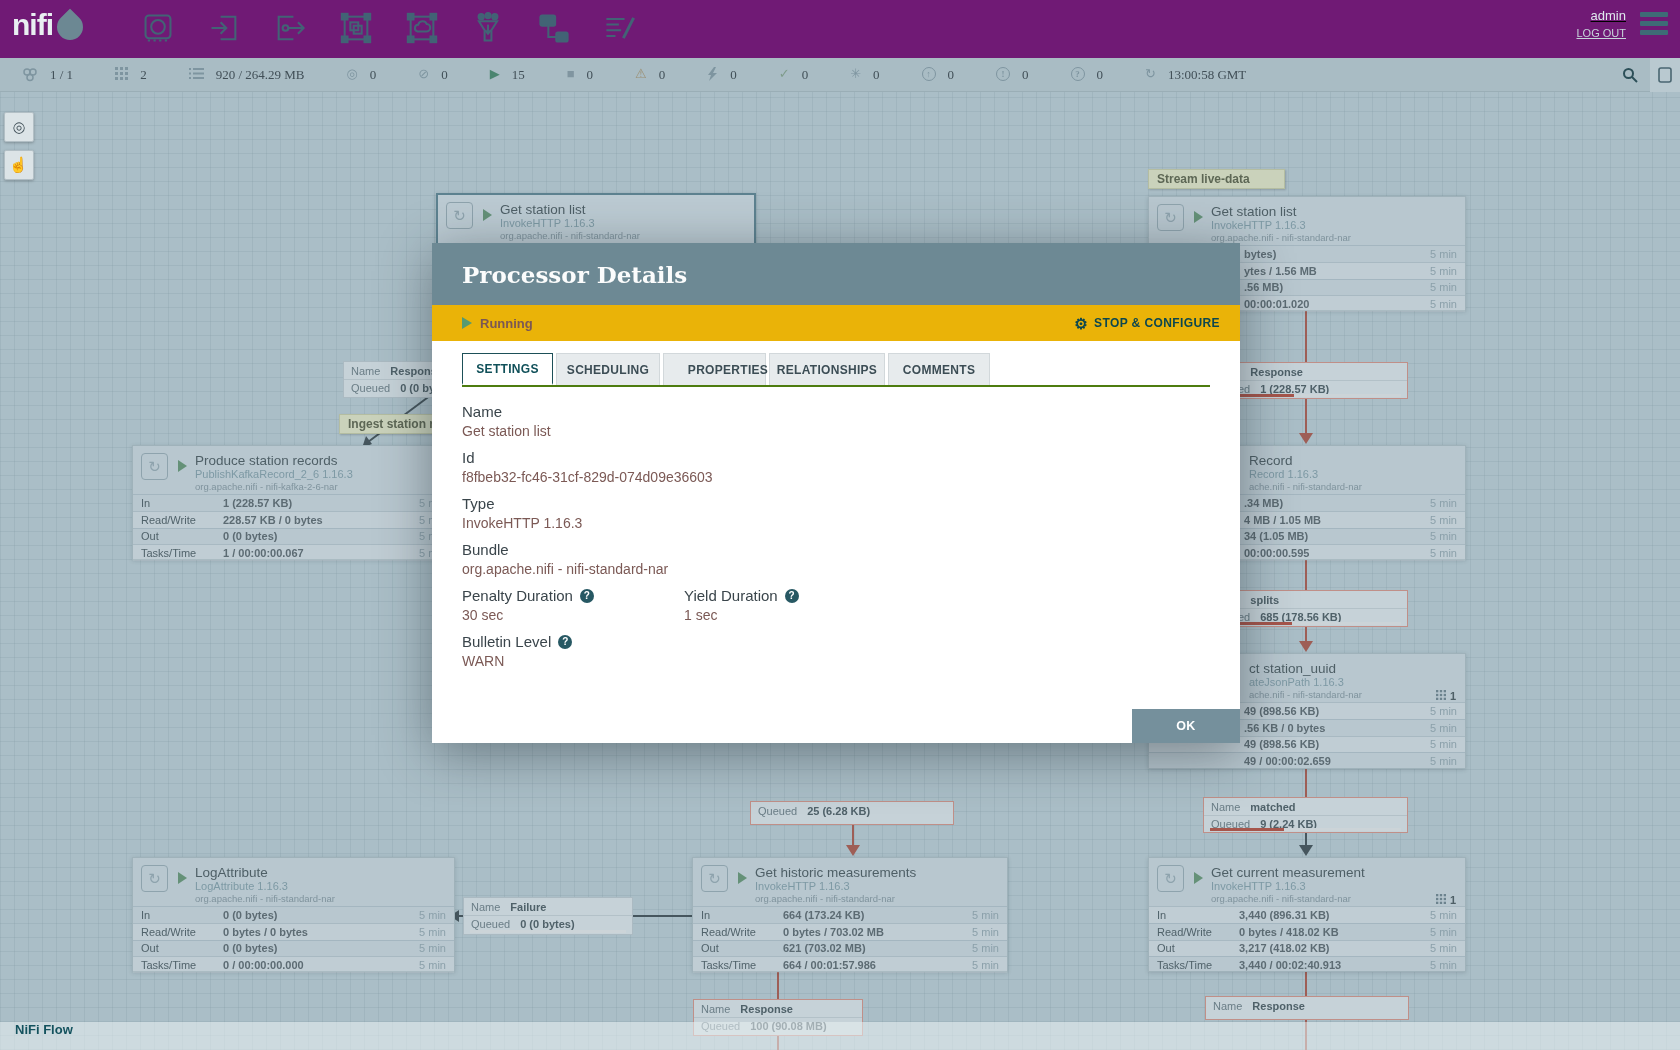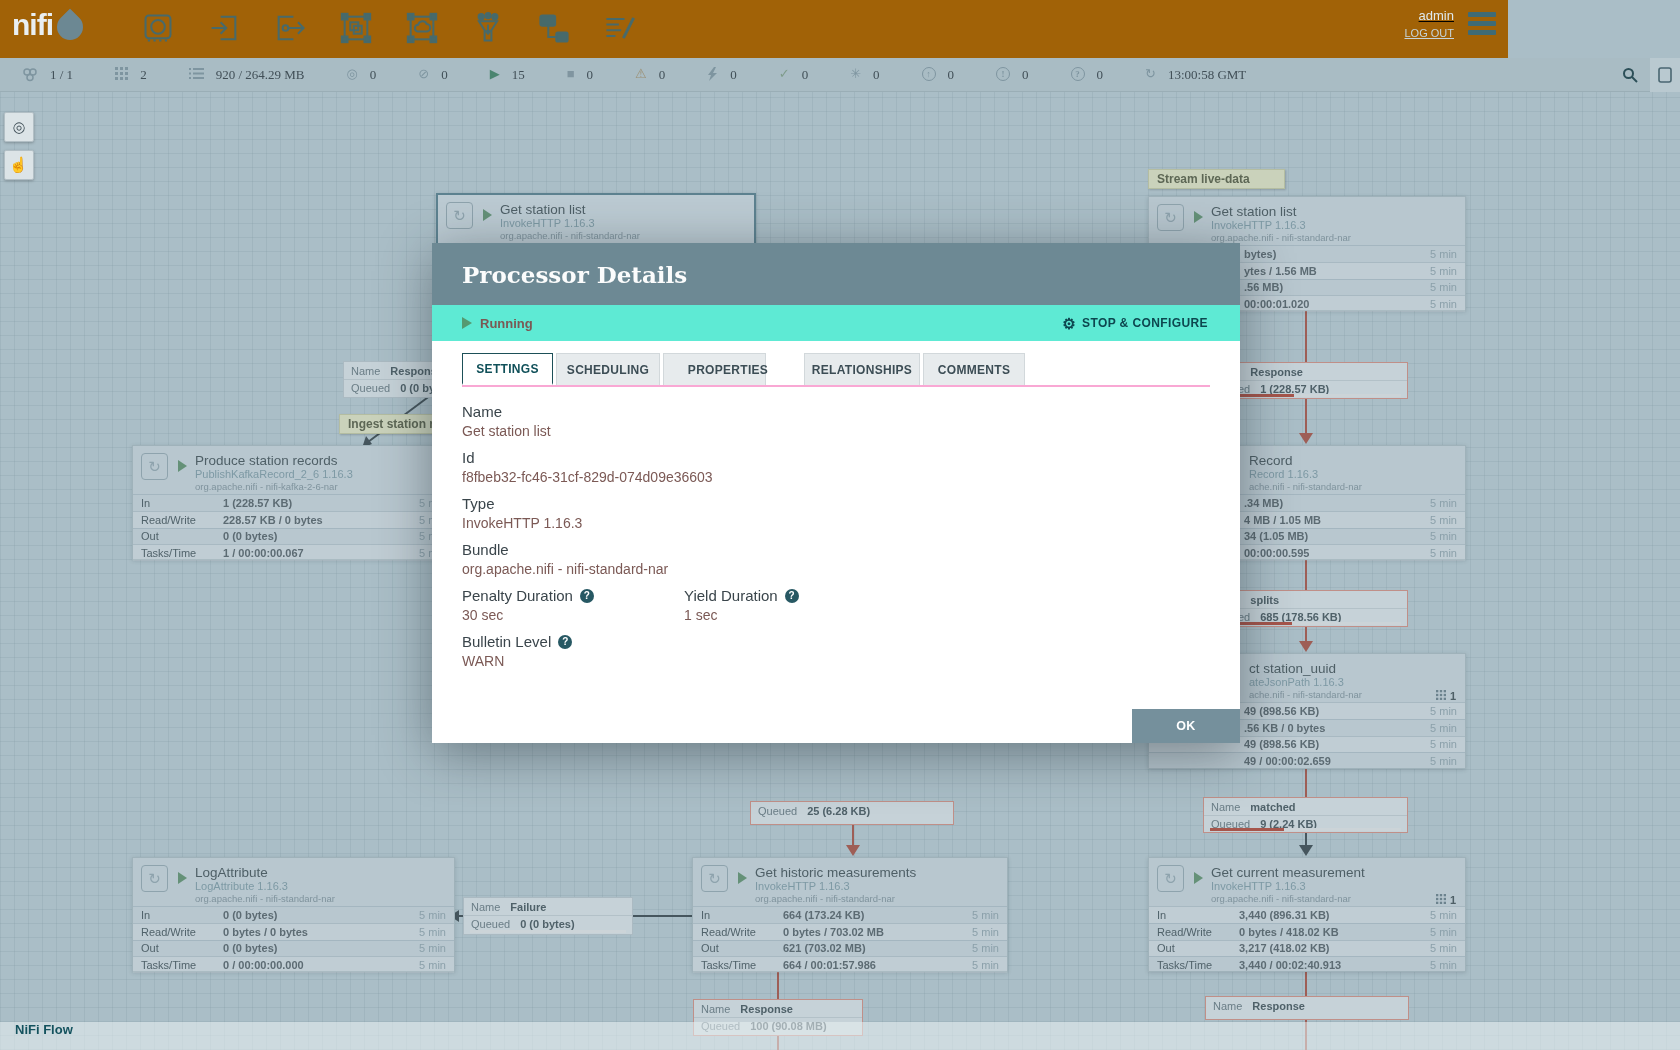--- a/index.html
+++ b/index.html
@@ -1,21 +1,21 @@
 <!DOCTYPE html>
 <html><head>
 <meta charset="utf-8">
 <style>
   * { margin:0; padding:0; box-sizing:border-box; }
   html,body { width:1680px; height:1050px; overflow:hidden;
     font-family:"Liberation Sans", sans-serif; background:#aabec7; }
 
   
-  .app-header { position:absolute; left:0; top:0; width:1508px; height:58px;
-    background:#a16207; z-index:6; }
+  .app-header { position:absolute; left:0; top:0; width:1680px; height:58px;
+    background:#701a75; z-index:6; }
   .logo { position:absolute; left:12px; top:8px; display:flex; align-items:center; }
   .logo-text { font-size:30px; font-weight:bold; color:#e9eff2; letter-spacing:-1px; }
   .logo-drop { width:26px; height:26px; background:#6c8893; margin-left:4px;
     border-radius:2% 50% 50% 50%; transform:rotate(45deg); position:relative; top:2px; }
   .toolbar { position:absolute; left:138px; top:8px; display:flex; gap:26px; }
   .tb-icon { width:40px; height:40px; display:flex; align-items:center; justify-content:center; }
   .tb-icon svg { stroke:#3e6b76; fill:none; stroke-width:1.8; opacity:.9; }
   .user-box { position:absolute; right:54px; top:8px; text-align:right;text-decoration:underline; }
   .user-name { color:#dfe9ed; font-size:13px; }
   .logout { color:#c6d4da; font-size:11px; text-decoration:underline; margin-top:0; display:inline-block; }
@@ -91,29 +91,29 @@
   
   .footer { position:absolute; left:0; top:1022px; width:1680px; height:28px;
     background:rgba(233,240,242,.55); z-index:4; display:flex; align-items:flex-start; }
   .breadcrumb { margin-left:15px; font-size:13px; font-weight:bold; color:#14525e; }
 
   
   .modal { position:absolute; left:432px; top:243px; width:808px; height:500px;
     background:#ffffff; z-index:10; box-shadow:0 10px 50px rgba(25,35,42,.45); }
   .modal-header { height:62px; background:#6d8994; display:flex; align-items:center; padding-left:30px; }
   .modal-title { font-family:"DejaVu Serif", serif; font-weight:bold; font-size:23px; color:#fbfcfc; }
-  .modal-status { height:36px; background:#5eead4; display:flex; align-items:center; padding:0 32px 0 30px; }
+  .modal-status { height:36px; background:#eab308; display:flex; align-items:center; padding:0 20px 0 30px; }
   .run-tri { width:0; height:0; border-left:10px solid #559a71; border-top:6px solid transparent;
     border-bottom:6px solid transparent; margin-right:8px; }
   .run-text { font-size:13px; font-weight:600; color:#7b5854; }
   .stop-config { margin-left:auto; display:flex; align-items:center; gap:6px;
     font-size:12px; font-weight:bold; color:#0d474f; letter-spacing:.4px; cursor:pointer; }
   .gear { font-size:15px; line-height:1; color:#0d474f; }
   .modal-body { padding:12px 30px 0 30px; }
-  .tabstrip { display:flex; border-bottom:2px solid #f9a8d4; }
+  .tabstrip { display:flex; border-bottom:2px solid #4d7c0f; }
   .tab { height:32px; display:flex; align-items:center; justify-content:center;
     background:#e7ebed; border:1px solid #d2d8db; border-bottom:none; margin-right:3px;
     font-size:12px; font-weight:bold; color:#3c4d55; letter-spacing:.3px; cursor:pointer; }
   .tab.active { background:#ffffff; color:#105059; border:1px solid #1d5058; border-bottom:2px solid #ffffff;
     margin-bottom:-2px; z-index:2; }
   .fields { padding-top:16px; }
   .fblock { margin-bottom:9px; }
   .flabel { font-size:15px; color:#3a454b; line-height:18px; display:flex; align-items:center; gap:7px; }
   .fvalue { font-size:14px; color:#7b5955; line-height:17px; margin-top:2px; }
   .frow { display:flex; }
@@ -719,21 +719,21 @@
     <span class="stop-config">
       <span class="gear">⚙</span>
       <span>STOP &amp; CONFIGURE</span>
     </span>
   </div>
   <div class="modal-body">
     <div class="tabstrip">
       <span class="tab active" style="width:91px;">SETTINGS</span>
       <span class="tab" style="width:104px;">SCHEDULING</span>
       <span class="tab" style="width:103px;padding-left:27px;">PROPERTIES</span>
-      <span class="tab" style="width:116px;margin-left:35px;">RELATIONSHIPS</span>
+      <span class="tab" style="width:116px;">RELATIONSHIPS</span>
       <span class="tab" style="width:102px;">COMMENTS</span>
     </div>
     <div class="fields">
       <div class="fblock">
         <div class="flabel">Name</div>
         <div class="fvalue">Get station list</div>
       </div>
       <div class="fblock">
         <div class="flabel">Id</div>
         <div class="fvalue">f8fbeb32-fc46-31cf-829d-074d09e36603</div>

